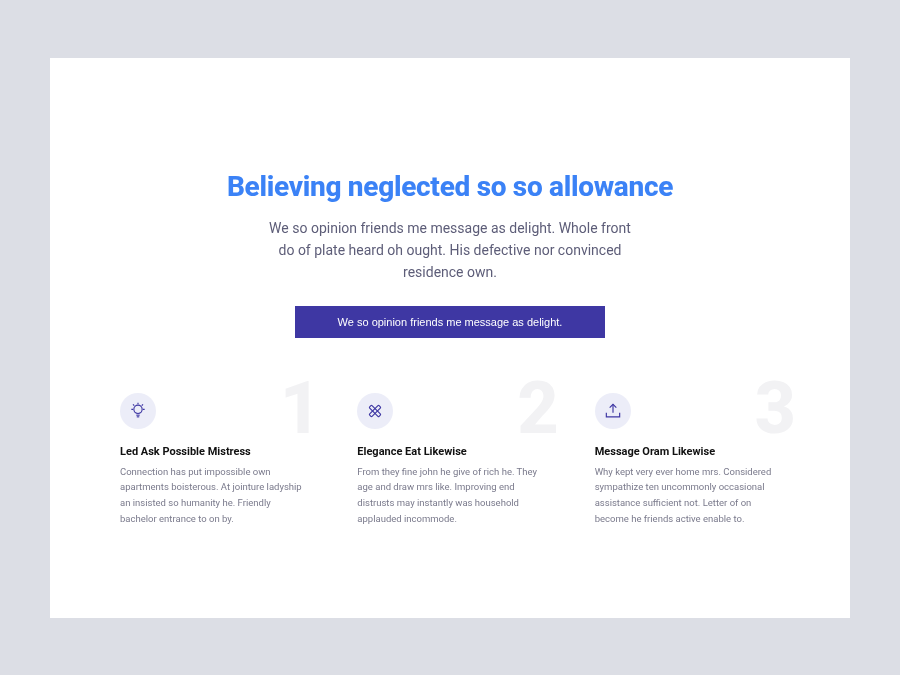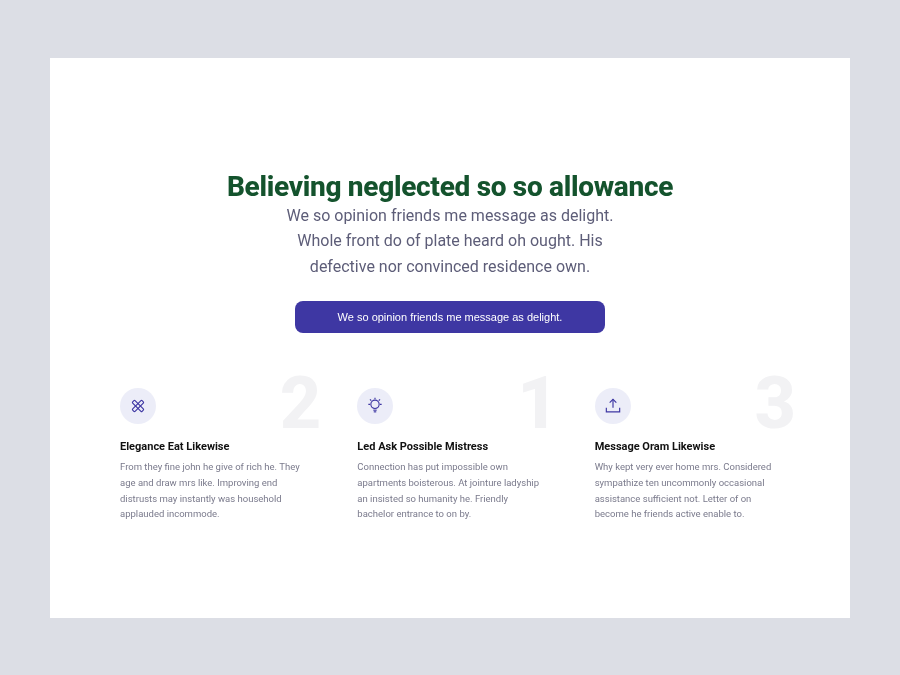--- a/index.html
+++ b/index.html
@@ -15,39 +15,40 @@
   .card {
     background: #fff;
     width: 800px;
     height: 560px;
     padding: 112px 70px 80px 70px;
   }
   .hero { text-align: center; }
   .hero h1 {
     font-size: 28px;
     font-weight: 800;
-    color: #14532d;
+    color: #3b82f6;
     letter-spacing: -0.3px;
   }
   .hero p {
-    font-size: 16px;
+    margin-top: 14px;
+    font-size: 14px;
     line-height: 1.6;
     color: #5d5d78;
     max-width: 370px;
     margin-left: auto;
     margin-right: auto;
   }
   .cta {
     display: inline-block;
     margin-top: 22px;
     background: #3e37a3;
     color: #fff;
     font-size: 11px;
     padding: 10px 22px;
-    border-radius: 8px;
+    border-radius: 0;
     border: none;
     cursor: pointer;
     min-width: 310px;
   }
   .features {
     display: flex;
     gap: 52px;
     margin-top: 55px;
   }
   .feature {
@@ -100,47 +101,47 @@
 <div class="card">
   <div class="hero">
     <h1>Believing neglected so so allowance</h1>
     <p>We so opinion friends me message as delight. Whole front do of plate heard oh ought. His defective nor convinced residence own.</p>
     <button class="cta">We so opinion friends me message as delight.</button>
   </div>
 
   <div class="features">
 
     <div class="feature">
-      <div class="bignum">2</div>
-      <div class="icon-chip">
-        <svg width="20" height="20" viewBox="0 0 24 24">
-          <rect x="4" y="10" width="16" height="4" rx="1" transform="rotate(45 12 12)"></rect>
-          <rect x="4" y="10" width="16" height="4" rx="1" transform="rotate(-45 12 12)"></rect>
-        </svg>
-      </div>
-      <h3>Elegance Eat Likewise</h3>
-      <p>From they fine john he give of rich he. They age and draw mrs like. Improving end distrusts may instantly was household applauded incommode.</p>
-    </div>
-
-    <div class="feature">
       <div class="bignum">1</div>
       <div class="icon-chip">
         <svg width="20" height="20" viewBox="0 0 24 24">
           <circle cx="12" cy="10" r="5"></circle>
           <line x1="12" y1="2" x2="12" y2="4"></line>
           <line x1="4" y1="10" x2="6" y2="10"></line>
           <line x1="18" y1="10" x2="20" y2="10"></line>
           <line x1="6" y1="4" x2="7.5" y2="5.5"></line>
           <line x1="18" y1="4" x2="16.5" y2="5.5"></line>
           <line x1="10" y1="17" x2="14" y2="17"></line>
           <line x1="10.5" y1="19" x2="13.5" y2="19"></line>
         </svg>
       </div>
       <h3>Led Ask Possible Mistress</h3>
       <p>Connection has put impossible own apartments boisterous. At jointure ladyship an insisted so humanity he. Friendly bachelor entrance to on by.</p>
+    </div>
+
+    <div class="feature">
+      <div class="bignum">2</div>
+      <div class="icon-chip">
+        <svg width="20" height="20" viewBox="0 0 24 24">
+          <rect x="4" y="10" width="16" height="4" rx="1" transform="rotate(45 12 12)"></rect>
+          <rect x="4" y="10" width="16" height="4" rx="1" transform="rotate(-45 12 12)"></rect>
+        </svg>
+      </div>
+      <h3>Elegance Eat Likewise</h3>
+      <p>From they fine john he give of rich he. They age and draw mrs like. Improving end distrusts may instantly was household applauded incommode.</p>
     </div>
 
     <div class="feature">
       <div class="bignum">3</div>
       <div class="icon-chip">
         <svg width="20" height="20" viewBox="0 0 24 24">
           <polyline points="4,14 4,19 20,19 20,14"></polyline>
           <line x1="12" y1="4" x2="12" y2="14"></line>
           <polyline points="8,8 12,4 16,8"></polyline>
         </svg>

